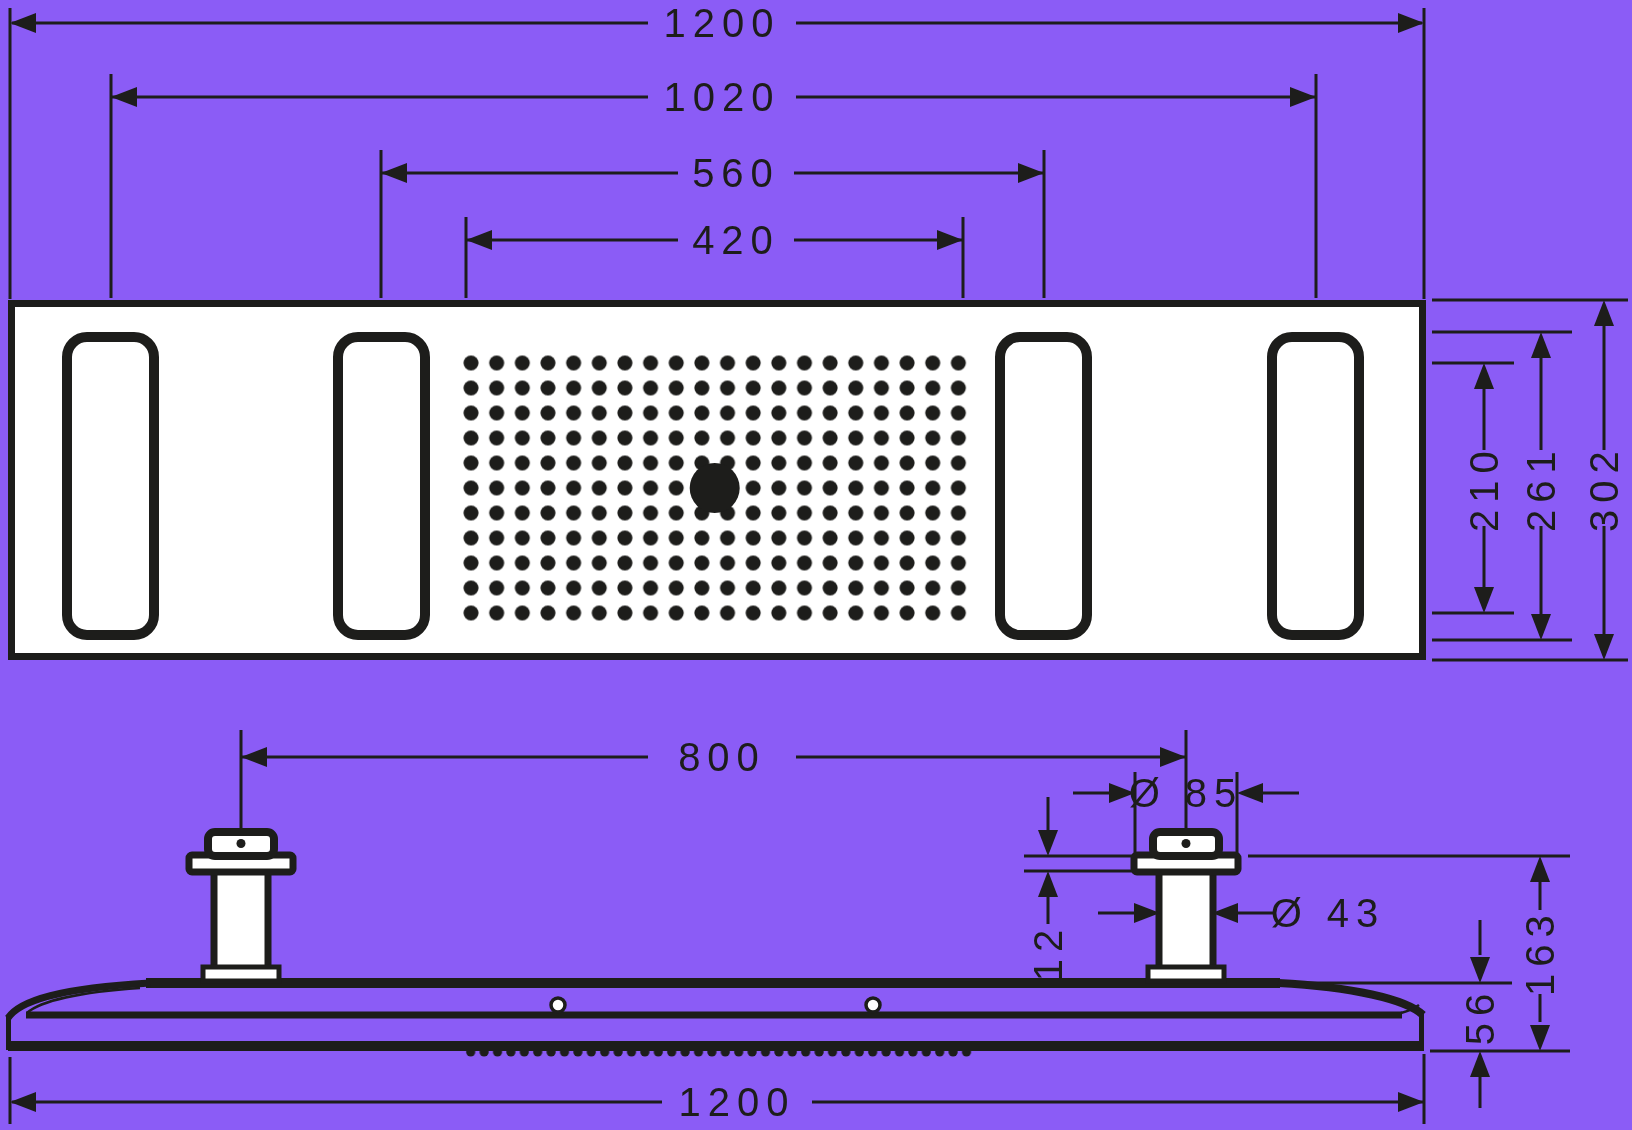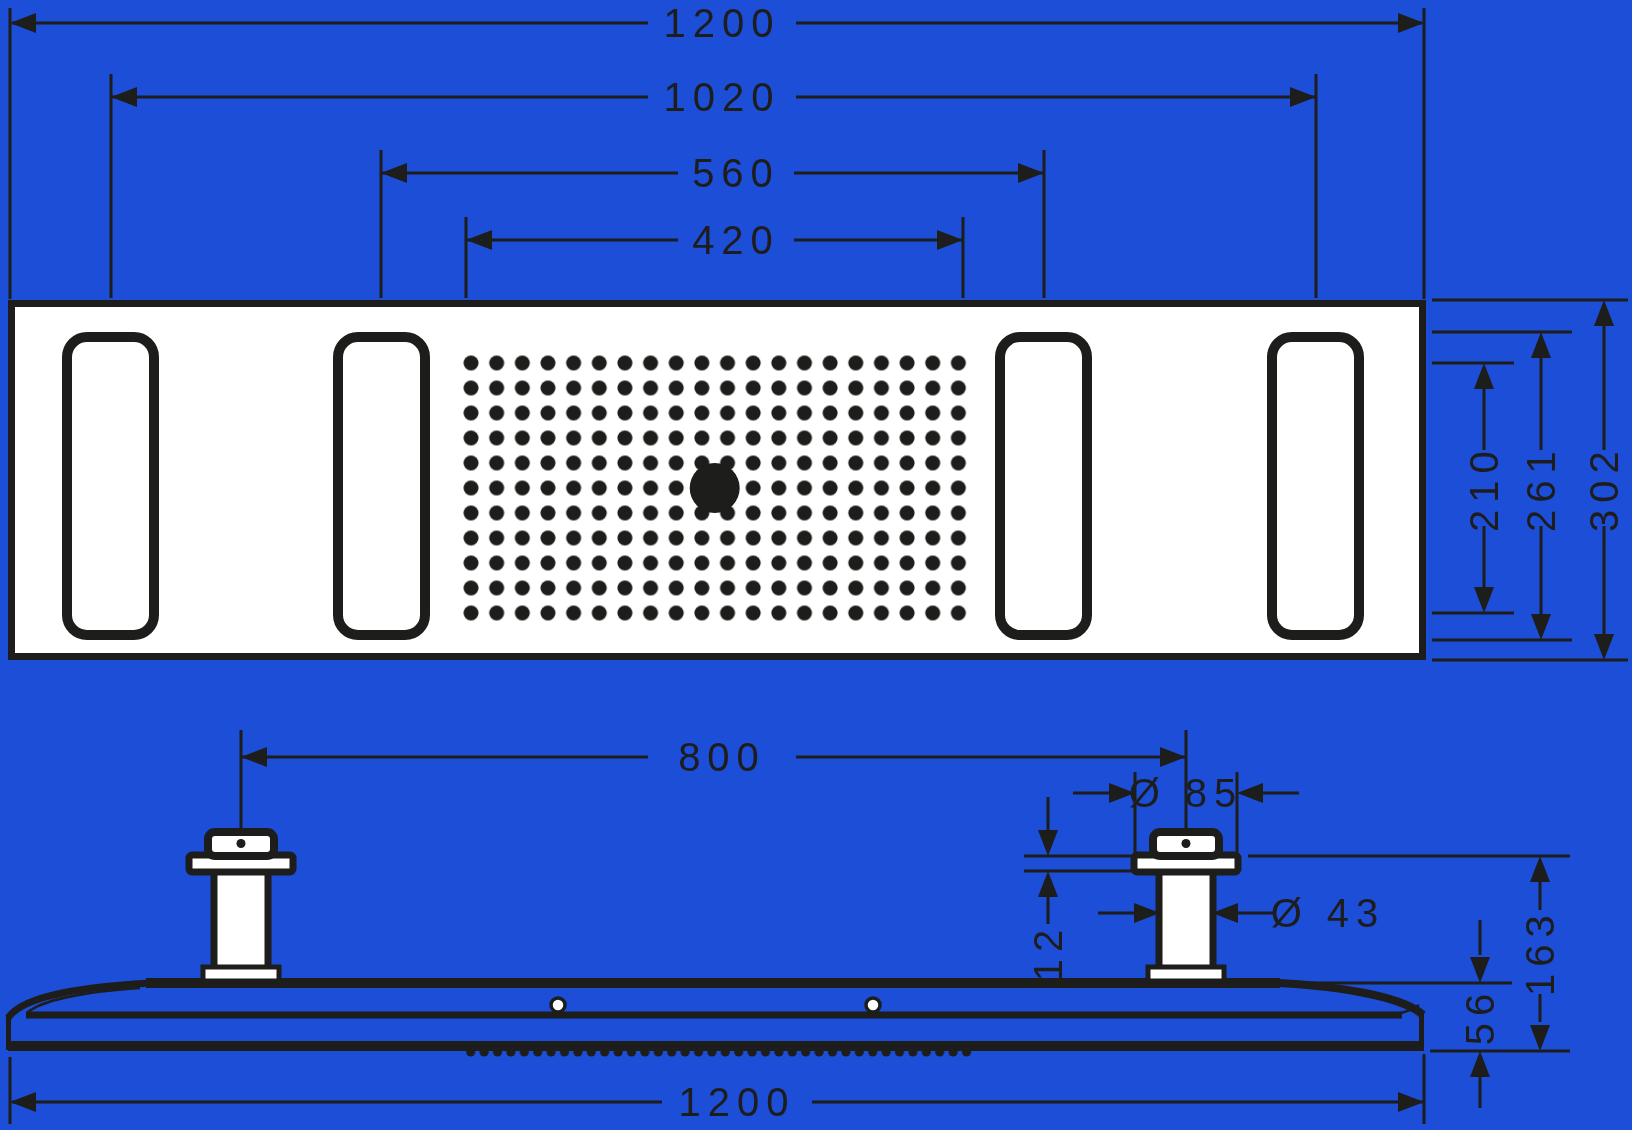--- a/index.html
+++ b/index.html
@@ -1,16 +1,16 @@
 <!DOCTYPE html>
 <html><head>
 <meta charset="utf-8">
 <style>
   html,body{margin:0;padding:0;background:#ffffff;}
-  .stage{width:1632px;height:1130px;background:#1d4ed8;position:relative;overflow:hidden;}
+  .stage{width:1632px;height:1130px;background:#8b5cf6;position:relative;overflow:hidden;}
   svg{display:block;}
   .ln{stroke:#1d1d1b;fill:none;}
   .w3{stroke-width:3px;}
   .w5{stroke-width:5px;}
   .w7{stroke-width:7px;}
   .w8{stroke-width:8px;}
   .w10{stroke-width:10px;}
   .w25{stroke-width:2.5px;}
   .fillw{fill:#ffffff;}
   .arrow{fill:#1d1d1b;stroke:none;}

